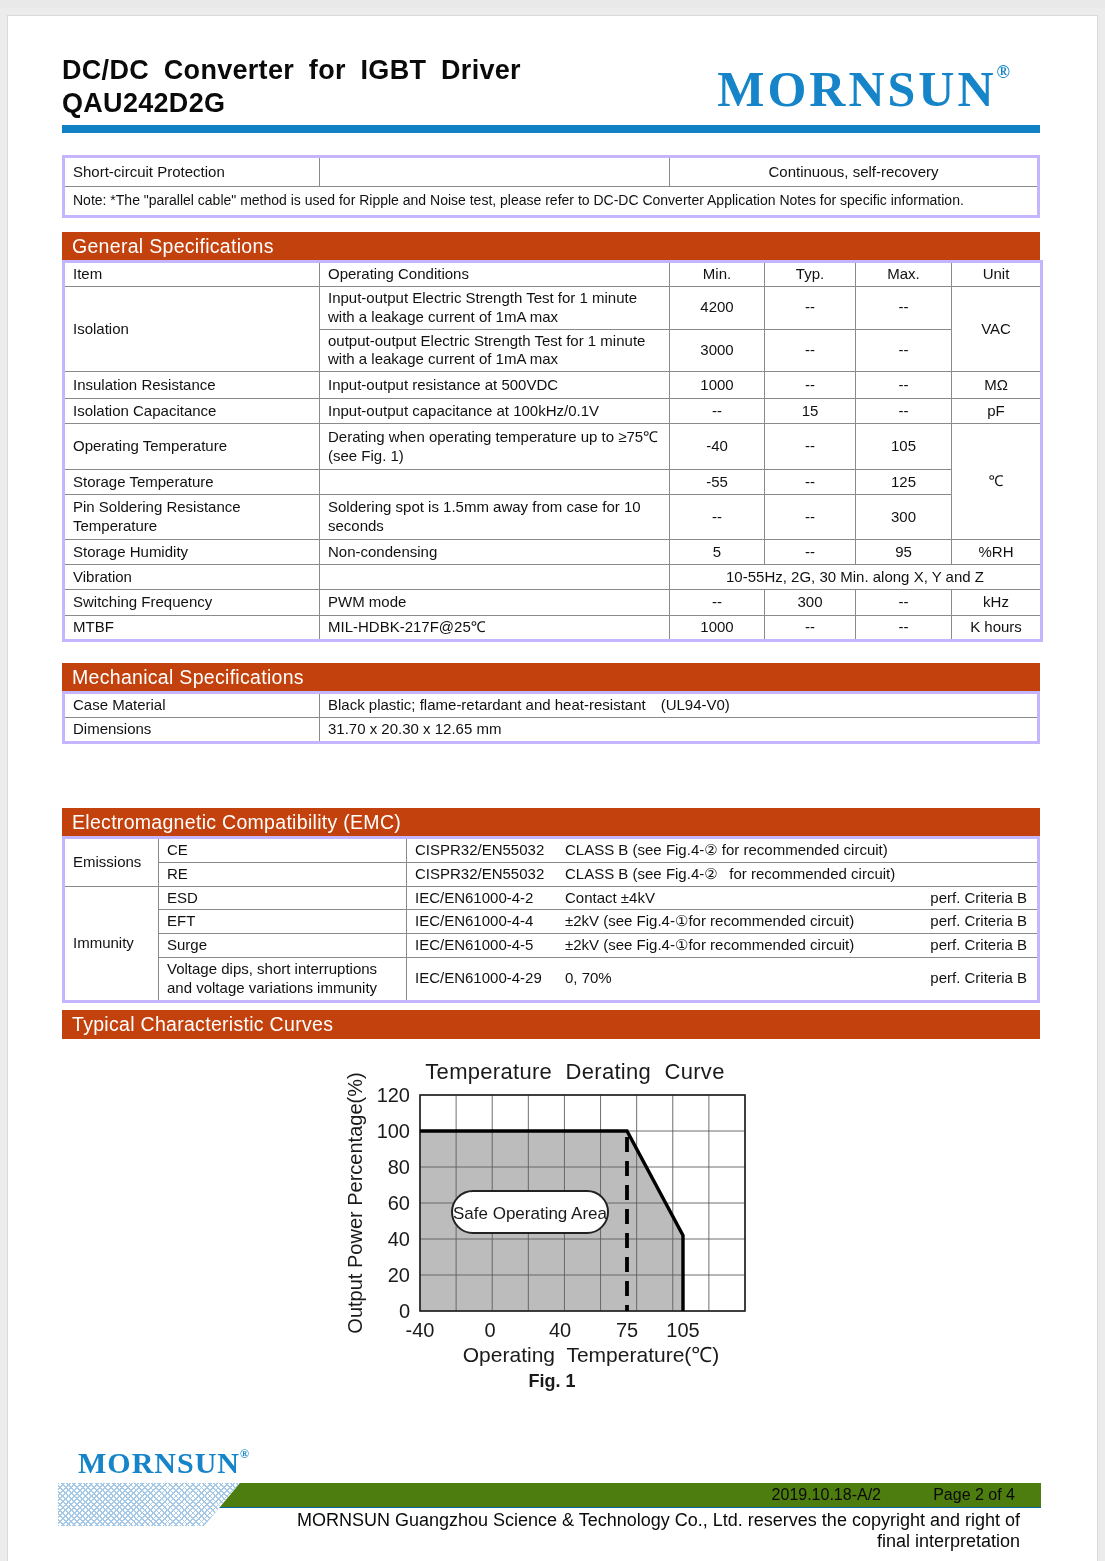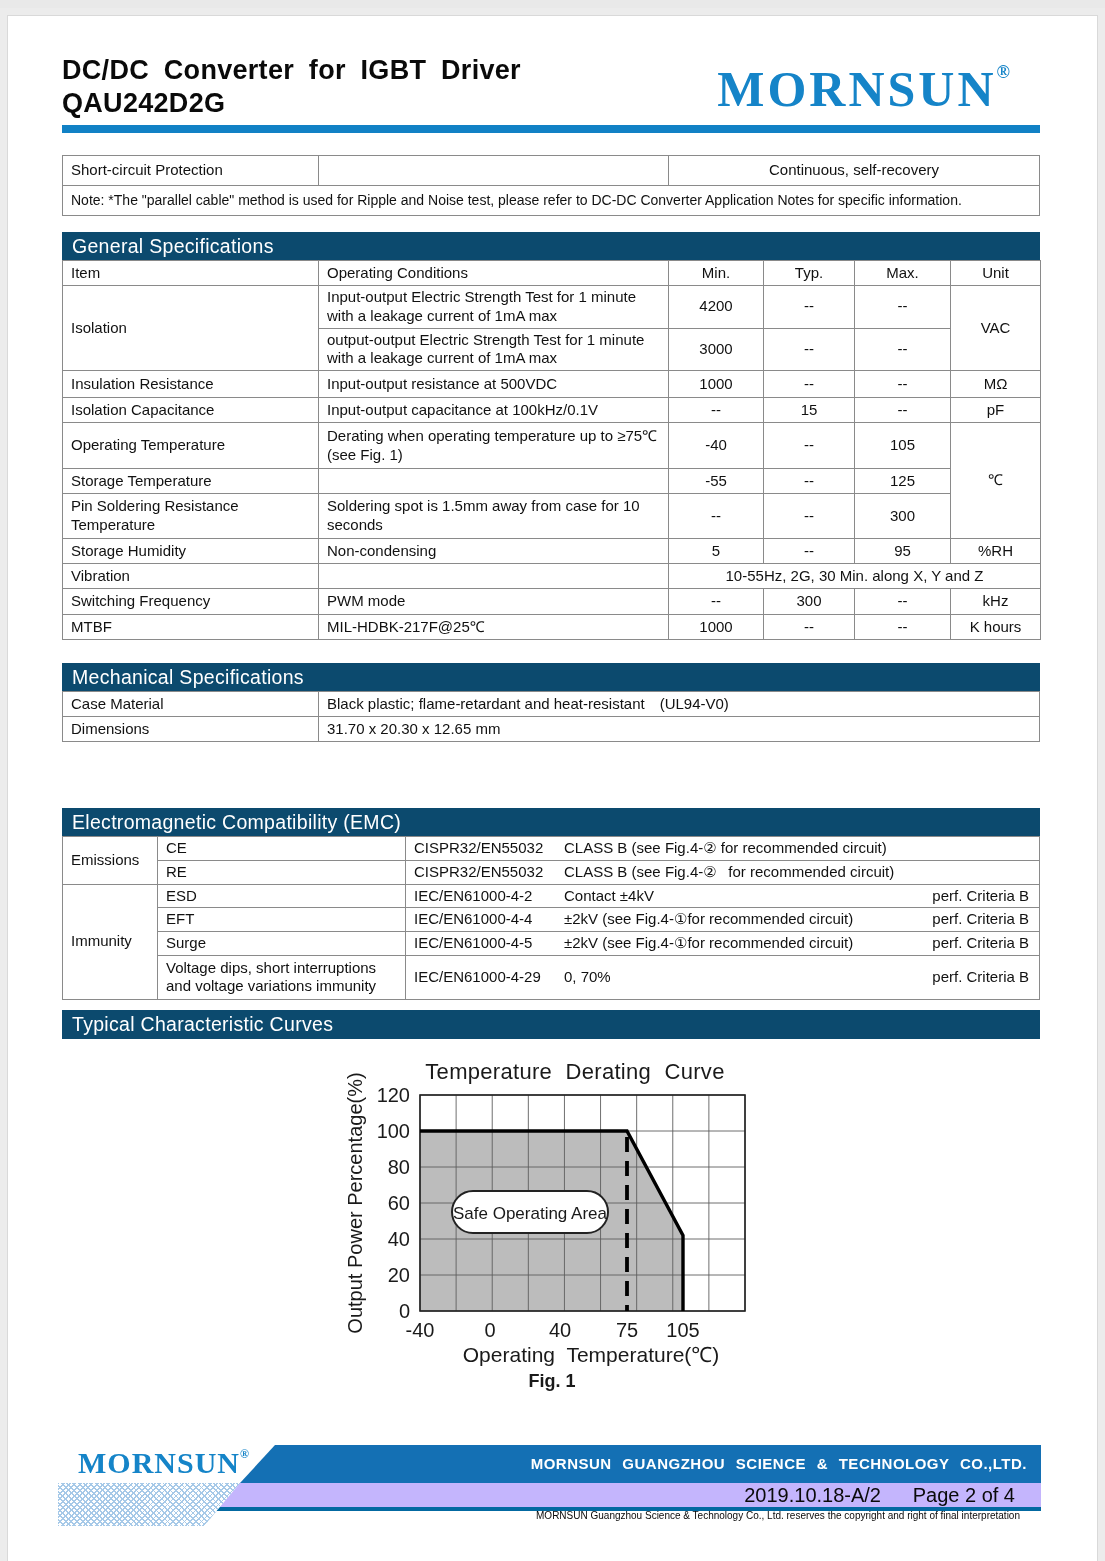--- a/index.html
+++ b/index.html
@@ -10,25 +10,25 @@
   }
   .abs{position:absolute;}
   
   .title-block{left:62px;top:46px;width:560px;}
   .title-line{font-size:27px;font-weight:700;line-height:33px;letter-spacing:.3px;word-spacing:7px;color:#0a0a0a;}
   .brand{right:95px;top:55px;font-family:"Liberation Serif", serif;font-weight:700;
          font-size:50px;letter-spacing:3px;color:#1584c8;line-height:1;}
   .brand sup{font-size:18px;letter-spacing:0;vertical-align:28px;}
   .rule{left:62px;top:117px;width:978px;height:8px;background:#1181c5;}
   
-  .secbar{left:62px;width:978px;height:28px;background:#0c4a6e;color:#fff;font-size:19.5px;
+  .secbar{left:62px;width:978px;height:28px;background:#c2410c;color:#fff;font-size:19.5px;
           line-height:28px;padding-left:10px;box-sizing:border-box;letter-spacing:.3px;}
   
   table.t{border-collapse:collapse;table-layout:fixed;width:978px;font-size:15px;color:#111;
-          border:1px solid #c4b5fd;}
+          border:3px solid #c4b5fd;}
   table.t td{border:1px solid #8a8a8a;padding:2px 8px;vertical-align:middle;line-height:1.25;
              overflow:hidden;}
   table.t td.c{text-align:center;padding:2px 2px;}
   td.note{font-size:14px;padding:2px 8px;}
   tr.h22{height:22px} tr.h23{height:23px} tr.h25{height:25px} tr.h26{height:26px}
   tr.h27{height:27px} tr.h30{height:30px} tr.h42{height:42px} tr.h44{height:44px}
   tr.h45{height:45px} tr.h46{height:46px}
   .emcflex{display:flex;align-items:center;}
   .emcflex .std{flex:none;width:150px;}
   .emcflex .desc{flex:1;}
@@ -38,30 +38,30 @@
   .chart svg{display:block;}
   
   .f-logo{left:78px;top:1440px;font-family:"Liberation Serif", serif;font-weight:700;
           font-size:30px;letter-spacing:1px;color:#1584c8;line-height:1;}
   .f-logo sup{font-size:12px;vertical-align:15px;}
   .f-darkbar{left:202px;top:1437px;width:839px;height:38px;background:#1470b4;
              -webkit-clip-path:polygon(73px 0,100% 0,100% 100%,38px 100%);
              clip-path:polygon(73px 0,100% 0,100% 100%,38px 100%);
              color:#fff;font-size:15px;font-weight:700;letter-spacing:.5px;word-spacing:6px;
              line-height:38px;text-align:right;padding-right:14px;box-sizing:border-box;}
-  .f-lightbar{left:58px;top:1475px;width:983px;height:24px;background:#c4b5fd;
-              border-bottom:4px solid #0369a1;box-sizing:content-box;font-size:20px;color:#0a0a0a;}
+  .f-lightbar{left:58px;top:1475px;width:983px;height:24px;background:#4d7c0f;
+              border-bottom:1px solid #0369a1;box-sizing:content-box;font-size:16px;color:#0a0a0a;}
   .f-ver{position:absolute;right:160px;top:0;line-height:24px;}
   .f-page{position:absolute;right:26px;top:0;line-height:24px;}
   .f-hatch{left:58px;top:1475px;width:190px;height:43px;background:
       repeating-linear-gradient(45deg,#a6c9e8 0 1.3px,rgba(255,255,255,0) 1.3px 4px),
       repeating-linear-gradient(135deg,#a6c9e8 0 1.3px,#ffffff 1.3px 4px);
       -webkit-clip-path:polygon(0 0,182px 0,146px 100%,0 100%);
       clip-path:polygon(0 0,182px 0,146px 100%,0 100%);}
-  .f-copy{right:85px;top:1502px;font-size:10px;color:#0a0a0a;text-align:right;width:760px;}
+  .f-copy{right:85px;top:1502px;font-size:18px;color:#0a0a0a;text-align:right;width:760px;}
 </style>
 </head>
 <body>
 
 <div class="page">
 
   <div class="abs title-block">
     <div class="title-line">DC/DC Converter for IGBT Driver</div>
     <div class="title-line">QAU242D2G</div>
   </div>
@@ -319,21 +319,20 @@
         <text x="297" y="284" text-anchor="middle" font-size="20" fill="#1a1a1a" font-family="&quot;Liberation Sans&quot;, sans-serif">75</text>
         <text x="353" y="284" text-anchor="middle" font-size="20" fill="#1a1a1a" font-family="&quot;Liberation Sans&quot;, sans-serif">105</text>
         <text x="245" y="26" text-anchor="middle" font-size="22" fill="#1a1a1a" font-family="&quot;Liberation Sans&quot;, sans-serif" font-weight="500" style="word-spacing:7px;letter-spacing:.3px">Temperature Derating Curve</text>
         <text x="261" y="309" text-anchor="middle" font-size="21" fill="#1a1a1a" font-family="&quot;Liberation Sans&quot;, sans-serif" style="word-spacing:6px">Operating Temperature(℃)</text>
         <text x="222" y="334" text-anchor="middle" font-size="18" fill="#1a1a1a" font-family="&quot;Liberation Sans&quot;, sans-serif" font-weight="600">Fig. 1</text>
         <text x="32" y="150" text-anchor="middle" font-size="20" fill="#1a1a1a" font-family="&quot;Liberation Sans&quot;, sans-serif" transform="rotate(-90 32 150)">Output Power Percentage(%)</text>
       </svg>
   </div>
 
   <div class="abs f-logo"><span>MORNSUN</span><sup>®</sup></div>
-  <div class="abs f-darkbar"><span>MORNSUN GUANGZHOU SCIENCE &amp; TECHNOLOGY CO.,LTD.</span></div>
   <div class="abs f-lightbar">
     <span class="f-ver">2019.10.18-A/2</span>
     <span class="f-page">Page 2 of 4</span>
   </div>
   <div class="abs f-hatch"></div>
   <div class="abs f-copy">MORNSUN Guangzhou Science &amp; Technology Co., Ltd. reserves the copyright and right of final interpretation</div>
 
 </div>
 
 </body></html>

